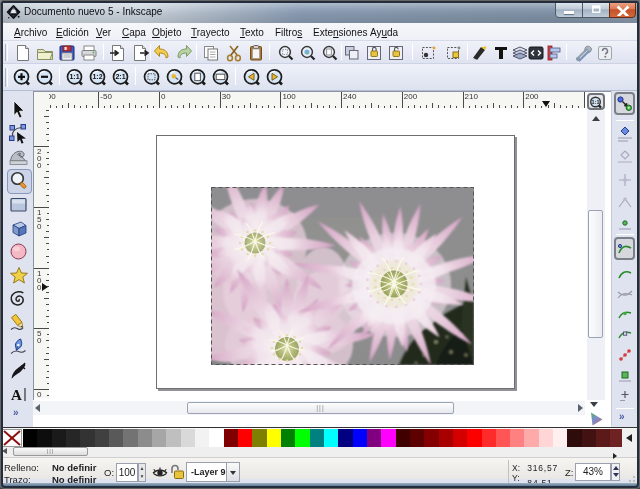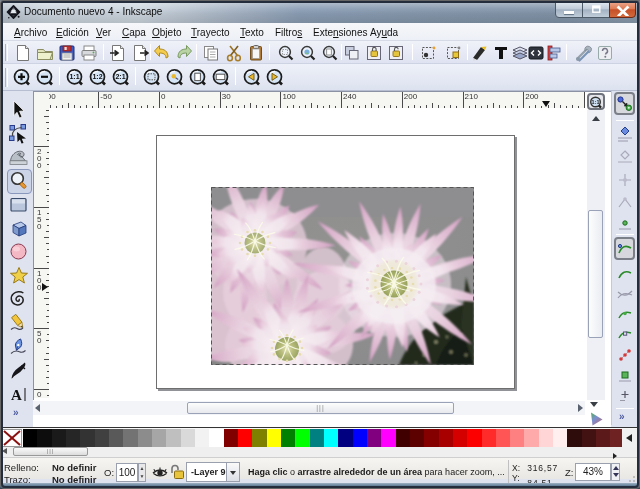--- a/index.html
+++ b/index.html
@@ -24,21 +24,21 @@
 <svg class="abs" style="left:5px;top:4px" width="17" height="17" viewBox="0 0 17 17">
   <g transform="rotate(45 8.5 8)">
       <rect x="3.4" y="2.9" width="10.2" height="10.2" rx="0.8" fill="#15151d"></rect>
     </g>
   <path d="M8.5 3.6 L11.6 7.8 L10.2 7.2 L12 9.3 L5 9.3 L6.7 7.3 L5.5 7.7 Z" fill="#e4e9ef"></path>
   <path d="M8.5 3.6 L10.2 5.9 L8.9 5.3 L7.1 6 Z" fill="#60666f"></path>
   <path d="M7 11.2 L10 11.2 L8.5 12.6 Z" fill="#3a3f4a"></path>
   <circle cx="13.6" cy="12.8" r="1" fill="#15151d"></circle>
   <circle cx="3.8" cy="13.8" r="0.8" fill="#15151d"></circle>
 </svg>
-<div class="abs" style="left:24px;top:6px;font-size:10px;color:#0c0c0c">Documento nuevo 4 - Inkscape</div>
+<div class="abs" style="left:24px;top:6px;font-size:10px;color:#0c0c0c">Documento nuevo 5 - Inkscape</div>
 
 <div class="abs" style="left:555px;top:1px;width:81px;height:17px">
   <div class="abs" style="left:0;top:0;width:28px;height:17px;background:linear-gradient(180deg,#e3eaf1 0%,#bfcbd8 45%,#a3b2c2 52%,#c0ccd9 100%);border:1px solid #4d5a68;border-radius:0 0 0 4px"></div>
   <div class="abs" style="left:27px;top:0;width:28px;height:17px;background:linear-gradient(180deg,#e3eaf1 0%,#bfcbd8 45%,#a3b2c2 52%,#c0ccd9 100%);border:1px solid #4d5a68"></div>
   <div class="abs" style="left:54px;top:0;width:27px;height:17px;background:linear-gradient(180deg,#eda88f 0%,#dd7b54 45%,#c65028 52%,#d2693c 100%);border:1px solid #6b2a16;border-radius:0 0 4px 0"></div>
   <div class="abs" style="left:9px;top:10px;width:10px;height:2.5px;background:#fff;box-shadow:0 1px 1px rgba(40,60,80,.6)"></div>
   <svg class="abs" style="left:33px;top:3px" width="16" height="12" viewBox="0 0 16 12">
     <rect x="4.8" y="2" width="7" height="6.2" fill="none" stroke="#fff" stroke-width="1.4"></rect>
     <rect x="4.8" y="2" width="7" height="2.4" fill="#fff"></rect>
   </svg>
@@ -978,21 +978,20 @@
     <path d="M4 7 L2.8 5.2 M9 5.8 V3.6 M14 7 L15.2 5.2" stroke="#222" stroke-width="1.1"></path>
   </svg>
   <svg class="abs" style="left:169px;top:5px" width="16" height="18" viewBox="0 0 16 18">
     <rect x="5.5" y="8" width="9" height="7.5" rx="1" fill="#e8c33c" stroke="#8a6d10" stroke-width="1"></rect>
     <path d="M4.5 10 V5.5 a3 3 0 0 1 6 0 V7" fill="none" stroke="#777" stroke-width="1.6" transform="translate(-1.5,0)"></path>
   </svg>
   <div class="abs" style="left:186px;top:4px;width:41px;height:20px;background:#fff;border:1px solid #9aa0ae;font-size:9px;font-weight:bold;color:#222;line-height:18px;padding-left:4px">-Layer 9</div>
   <div class="abs" style="left:226px;top:4px;width:14px;height:20px;background:linear-gradient(180deg,#fafafa,#dcdfe6);border:1px solid #9aa0ae">
     <div class="abs" style="left:2.5px;top:8px;width:0;height:0;border-left:3.5px solid transparent;border-right:3.5px solid transparent;border-top:4.5px solid #333"></div>
   </div>
-  <div class="abs" style="left:248px;top:9px;font-size:9px;color:#1a1a1a;white-space:nowrap"><b>Haga clic</b> o <b>arrastre alrededor de un área</b> para hacer zoom, ...</div>
   <div class="abs" style="left:508px;top:2px;width:1px;height:25px;background:#c0c0c0"></div>
   <div class="abs" style="left:512px;top:5px;font-size:8.5px;color:#222">X:</div>
   <div class="abs" style="left:512px;top:15px;font-size:8.5px;color:#222">Y:</div>
   <div class="abs" style="left:522px;top:5px;width:36px;font-size:8.5px;color:#222;text-align:right;letter-spacing:0.8px">316,57</div>
   <div class="abs" style="left:522px;top:20px;width:36px;font-size:8.5px;color:#222;text-align:center;letter-spacing:0.8px">84,51</div>
   <div class="abs" style="left:565px;top:9px;font-size:9.5px;color:#222">Z:</div>
   <div class="abs" style="left:575px;top:5px;width:36px;height:18px;background:#fff;border:1px solid #9aa0ae;font-size:10px;color:#222;text-align:center;line-height:16px">43%</div>
   <div class="abs" style="left:611px;top:5px;width:9px;height:18px;background:#eef0f4;border:1px solid #9aa0ae">
     <div class="abs" style="left:1px;top:2px;width:0;height:0;border-left:3px solid transparent;border-right:3px solid transparent;border-bottom:4px solid #335;"></div>
     <div class="abs" style="left:1px;top:9px;width:0;height:0;border-left:3px solid transparent;border-right:3px solid transparent;border-top:4px solid #335;"></div>

